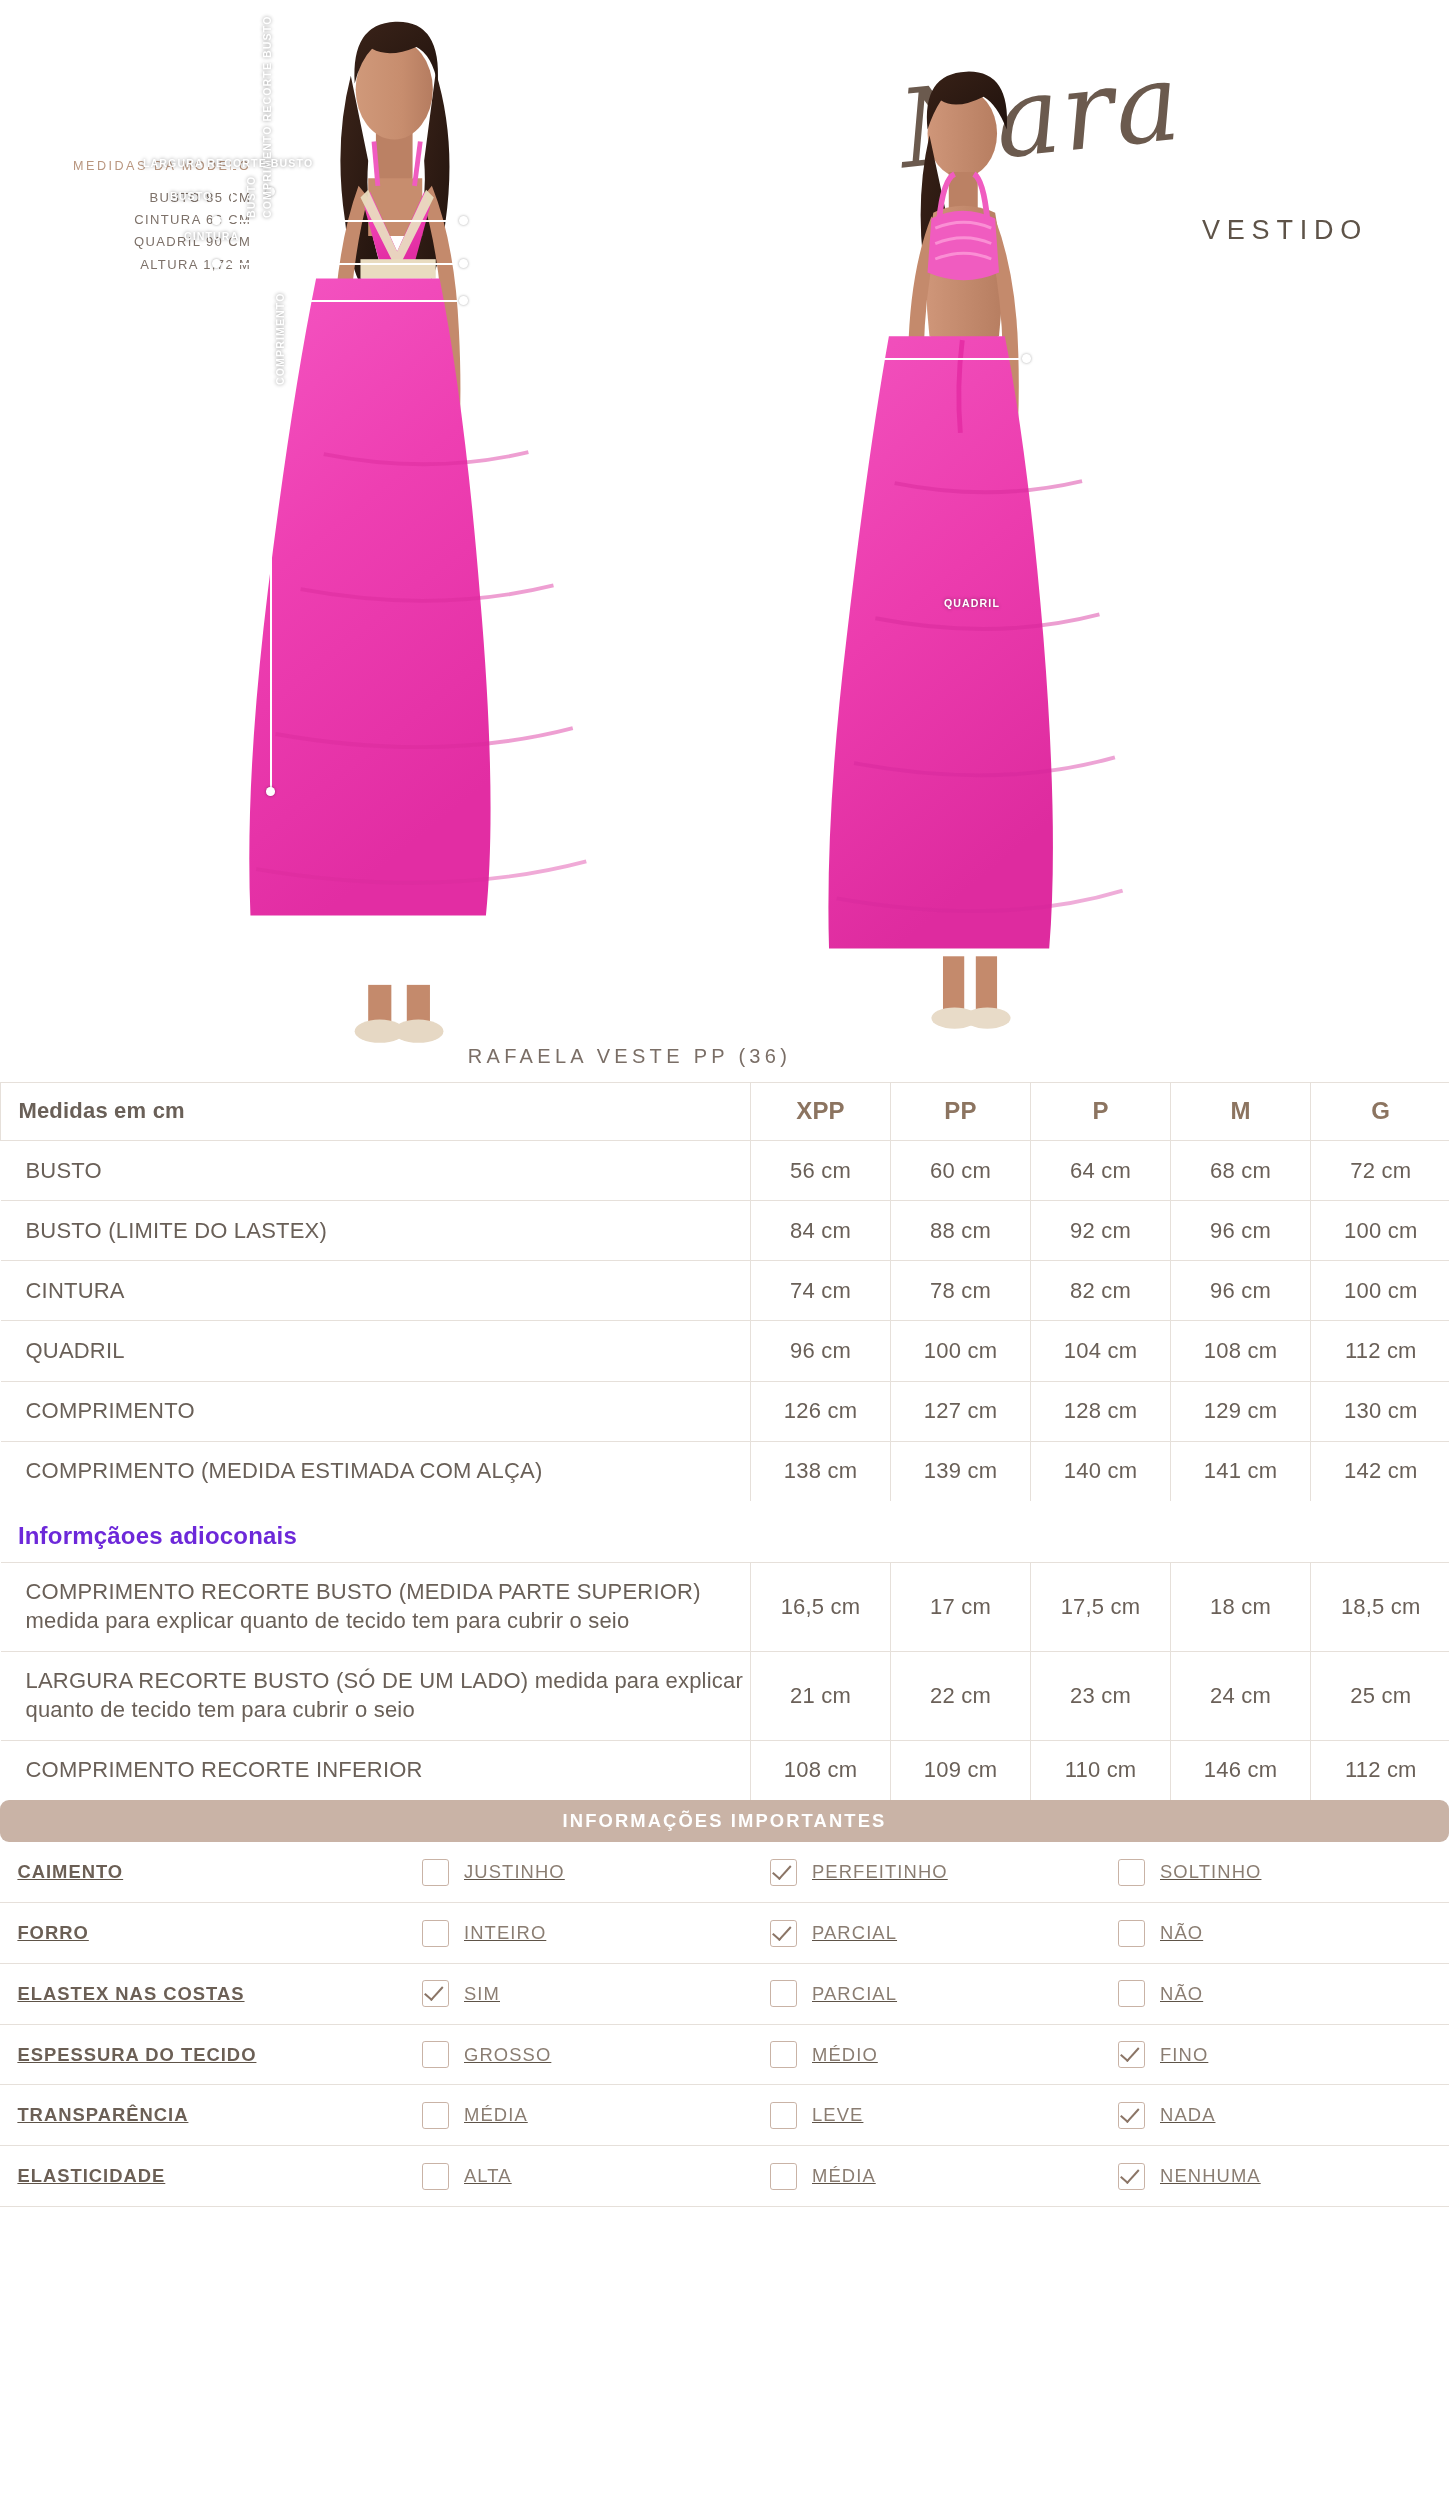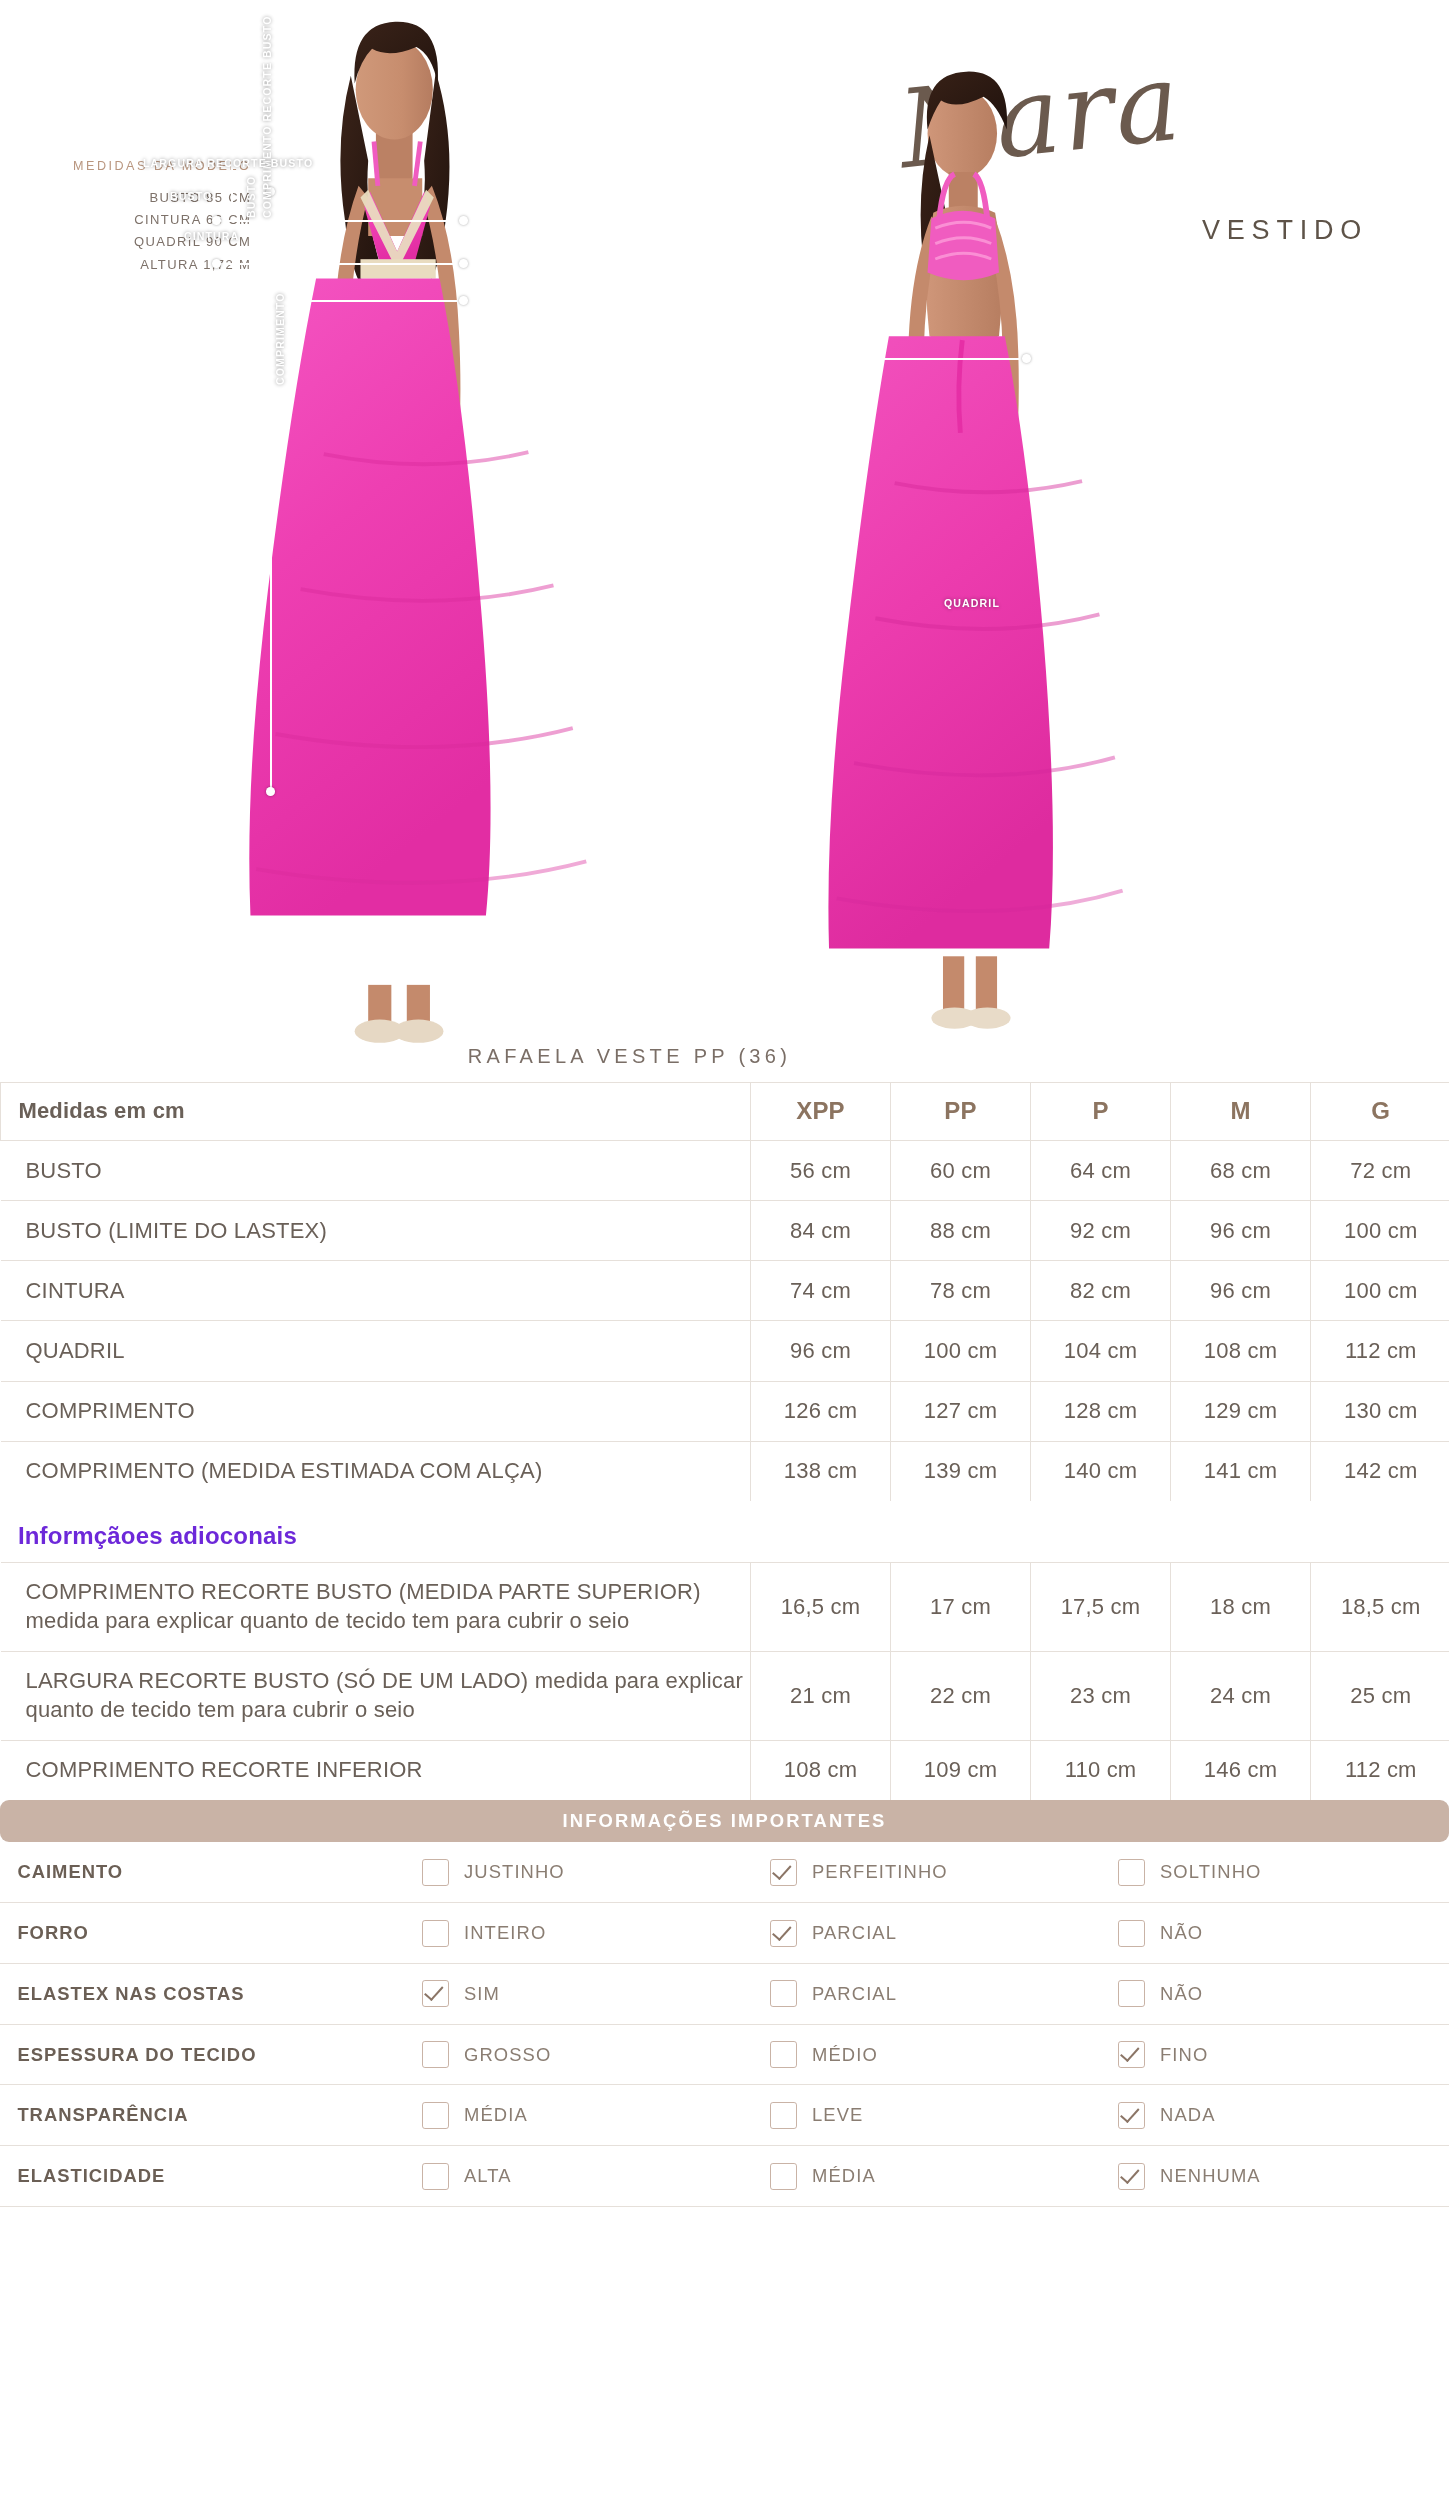--- a/index.html
+++ b/index.html
@@ -171,20 +171,21 @@
     font-size: 18.4px;
     font-weight: bold;
     letter-spacing: 2.1px;
     padding: 9.7px 0 10.6px;
     border-radius: 9px;
   }
   table.imp {
     width: 1449px;
     border-collapse: collapse;
     table-layout: fixed;
+    text-decoration: underline;
   }
   table.imp col.c-cat { width: 406px; }
   table.imp col.c-box { width: 58px; }
   table.imp col.c-opt { width: 290px; }
   .imp td {
     border-bottom: 1px solid #e6e0da;
     padding: 16.4px 0;
     font-size: 18.4px;
     color: #8a7d72;
     letter-spacing: 1.1px;

